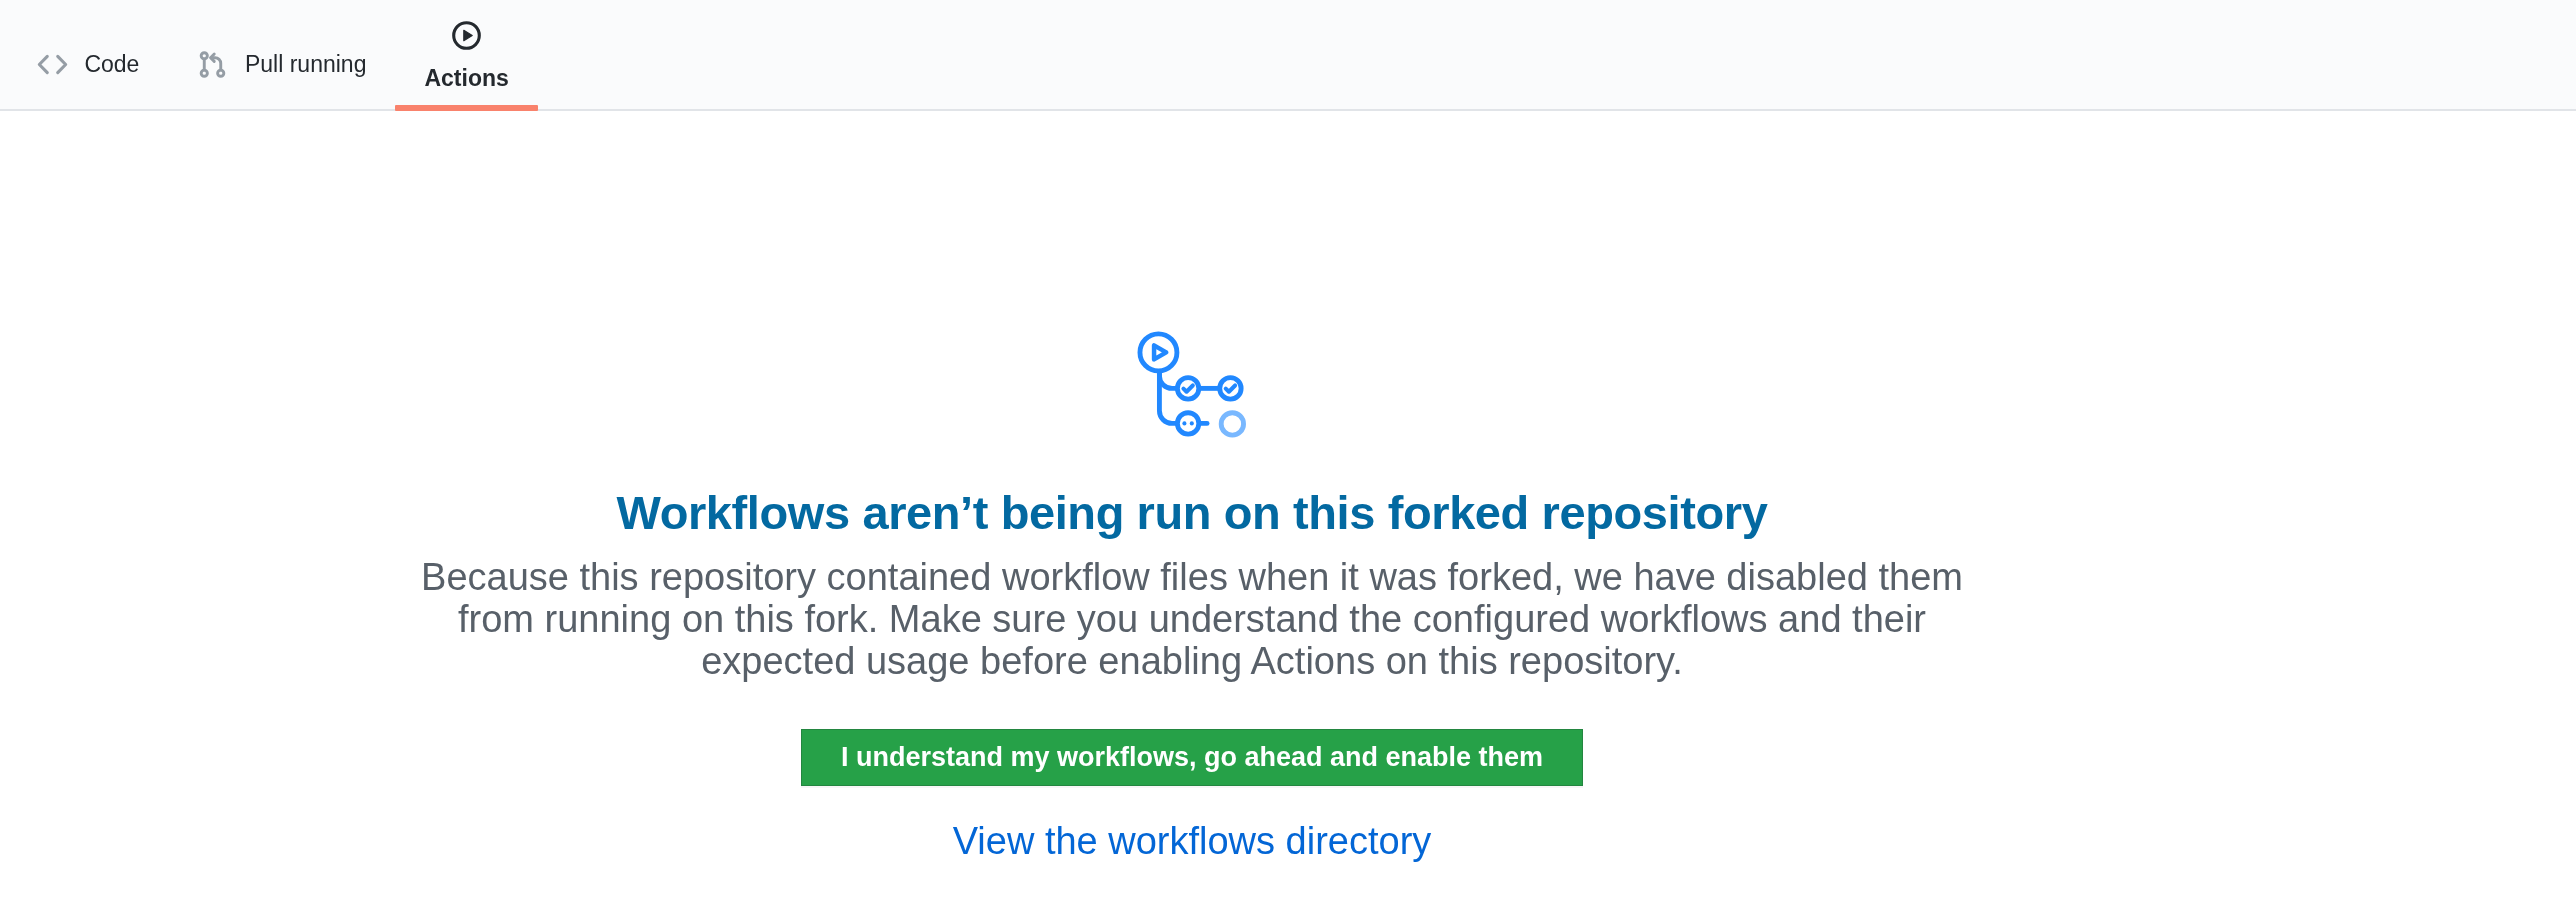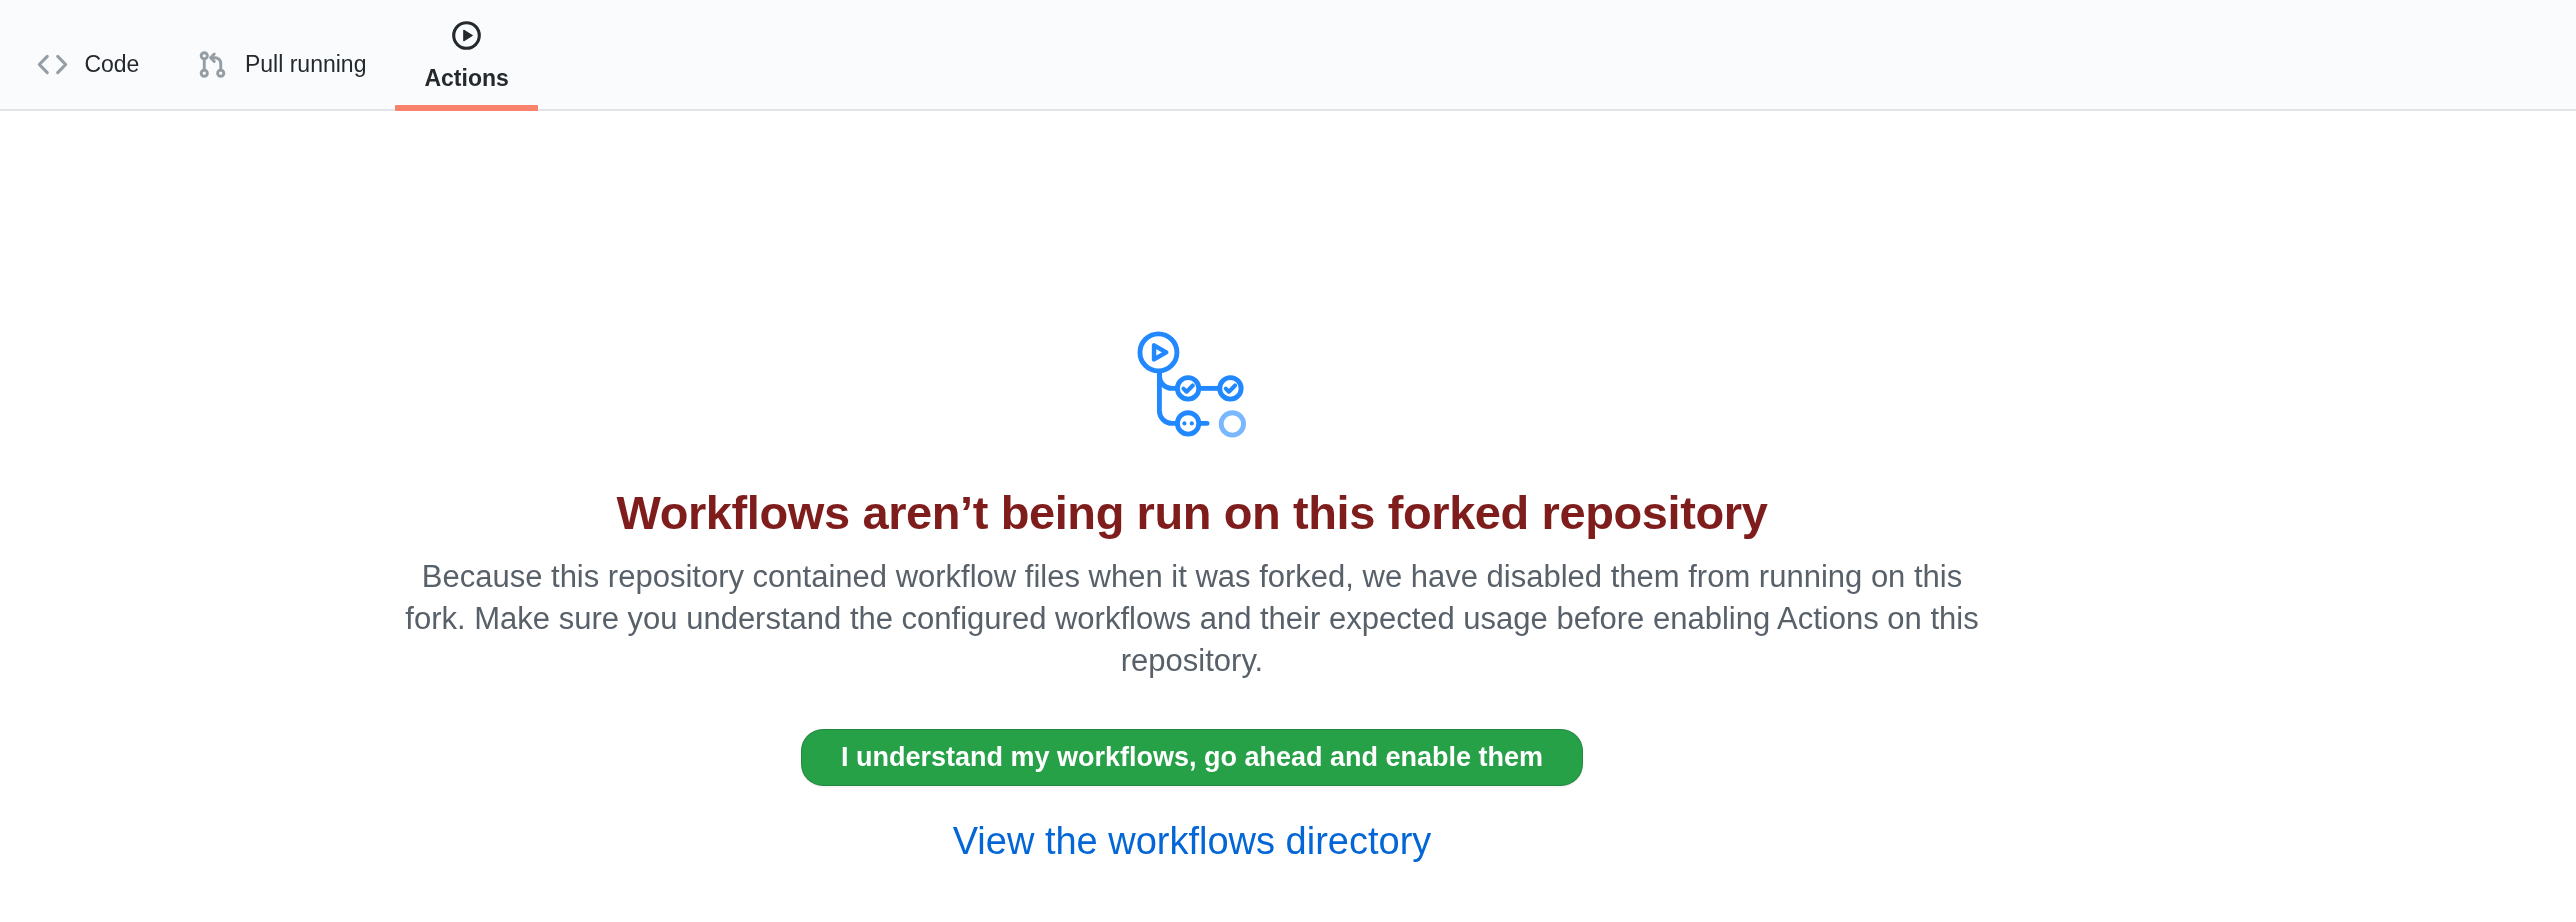--- a/index.html
+++ b/index.html
@@ -77,40 +77,40 @@
     width: 110px;
     height: 107px;
     display: inline-block;
   }
   .bs-title {
     margin: 41px 0 0 0;
     font-size: 47px;
     line-height: 59px;
     font-weight: 700;
     letter-spacing: -0.4px;
-    color: #7f1d1d;
+    color: #0369a1;
   }
   .bs-desc {
     max-width: 1583px;
     margin: 13.7px auto 0 auto;
-    font-size: 31px;
+    font-size: 38px;
     line-height: 42px;
     color: #586069;
   }
   .enable-btn {
     margin-top: 47px;
     height: 57px;
     padding: 0 39px;
     font-size: 27px;
     font-weight: 700;
     font-family: inherit;
     color: #ffffff;
     background: #26a148;
     border: 1px solid rgba(27, 31, 35, 0.2);
-    border-radius: 22px;
+    border-radius: 0;
     cursor: pointer;
     display: inline-flex;
     align-items: center;
     box-shadow: 0 2px 0 rgba(27, 31, 35, 0.04);
   }
   .link-row {
     margin-top: 34px;
   }
   .dir-link {
     font-size: 38px;

